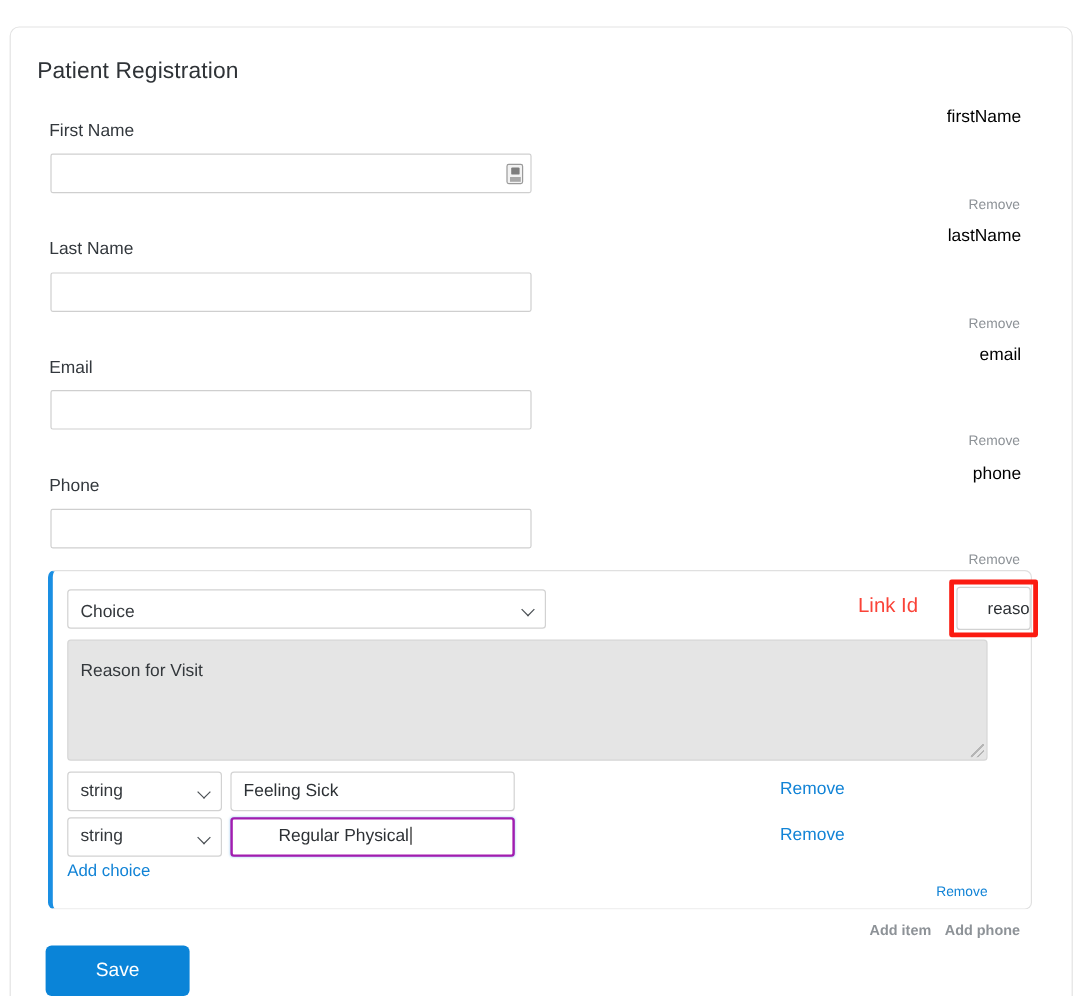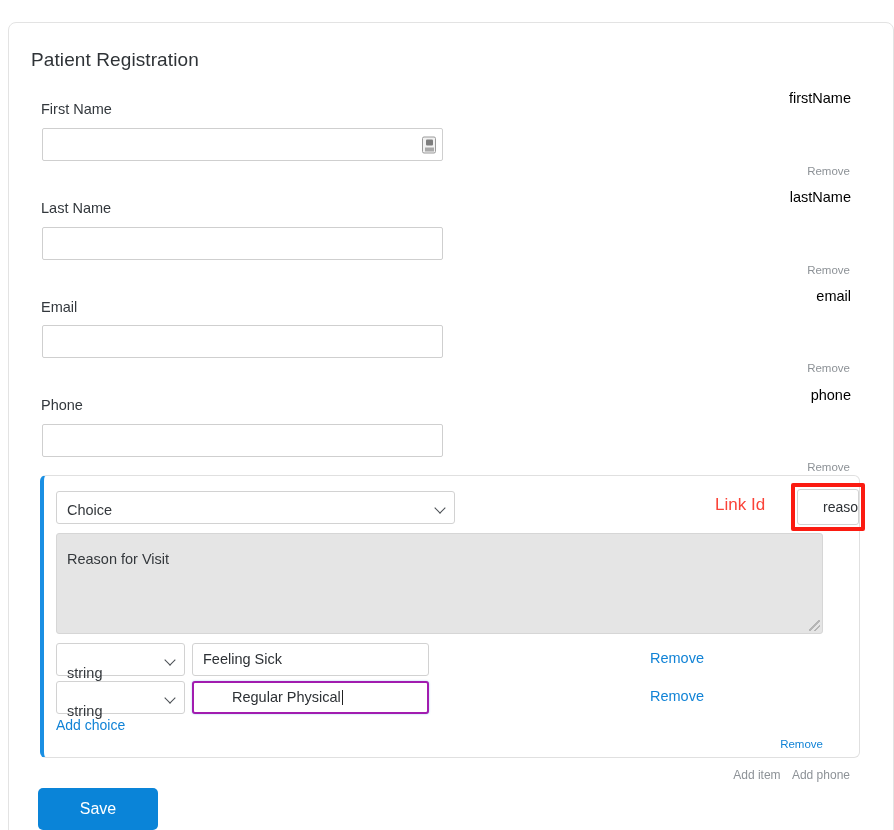--- a/index.html
+++ b/index.html
@@ -135,21 +135,21 @@
   .choice-row { position: absolute; height: 33px; }
   .choice-select {
     position: absolute;
     left: 0; top: 0;
     width: 129px; height: 33px;
     background: #fff;
     border: 1px solid #d2d2d2;
     border-radius: 3px;
     font-size: 14.5px;
     color: #34383c;
-    padding: 14px 24px 0 10px;
+    padding: 0 24px 0 10px;
     line-height: 31px;
   }
   .choice-value {
     position: absolute;
     left: 136px; top: 0;
     width: 237px; height: 33px;
     background: #fff;
     border: 1px solid #d2d2d2;
     border-radius: 3px;
     font-size: 14.5px;
@@ -192,21 +192,21 @@
     font-size: 11.5px;
     color: #1183d6;
   }
 
   .add-links {
     position: absolute;
     right: 43px; top: 745px;
     font-size: 12px;
     color: #8d9297;
   }
-  .add-links span { margin-left: 8px; }
+  .add-links span { margin-left: 8px; font-weight: bold; }
 
   
   .linkid-red {
     position: absolute;
     left: 706px; top: 472px;
     font-size: 17px;
     color: #fa4338;
   }
   .linkid-highlight {
     position: absolute;

